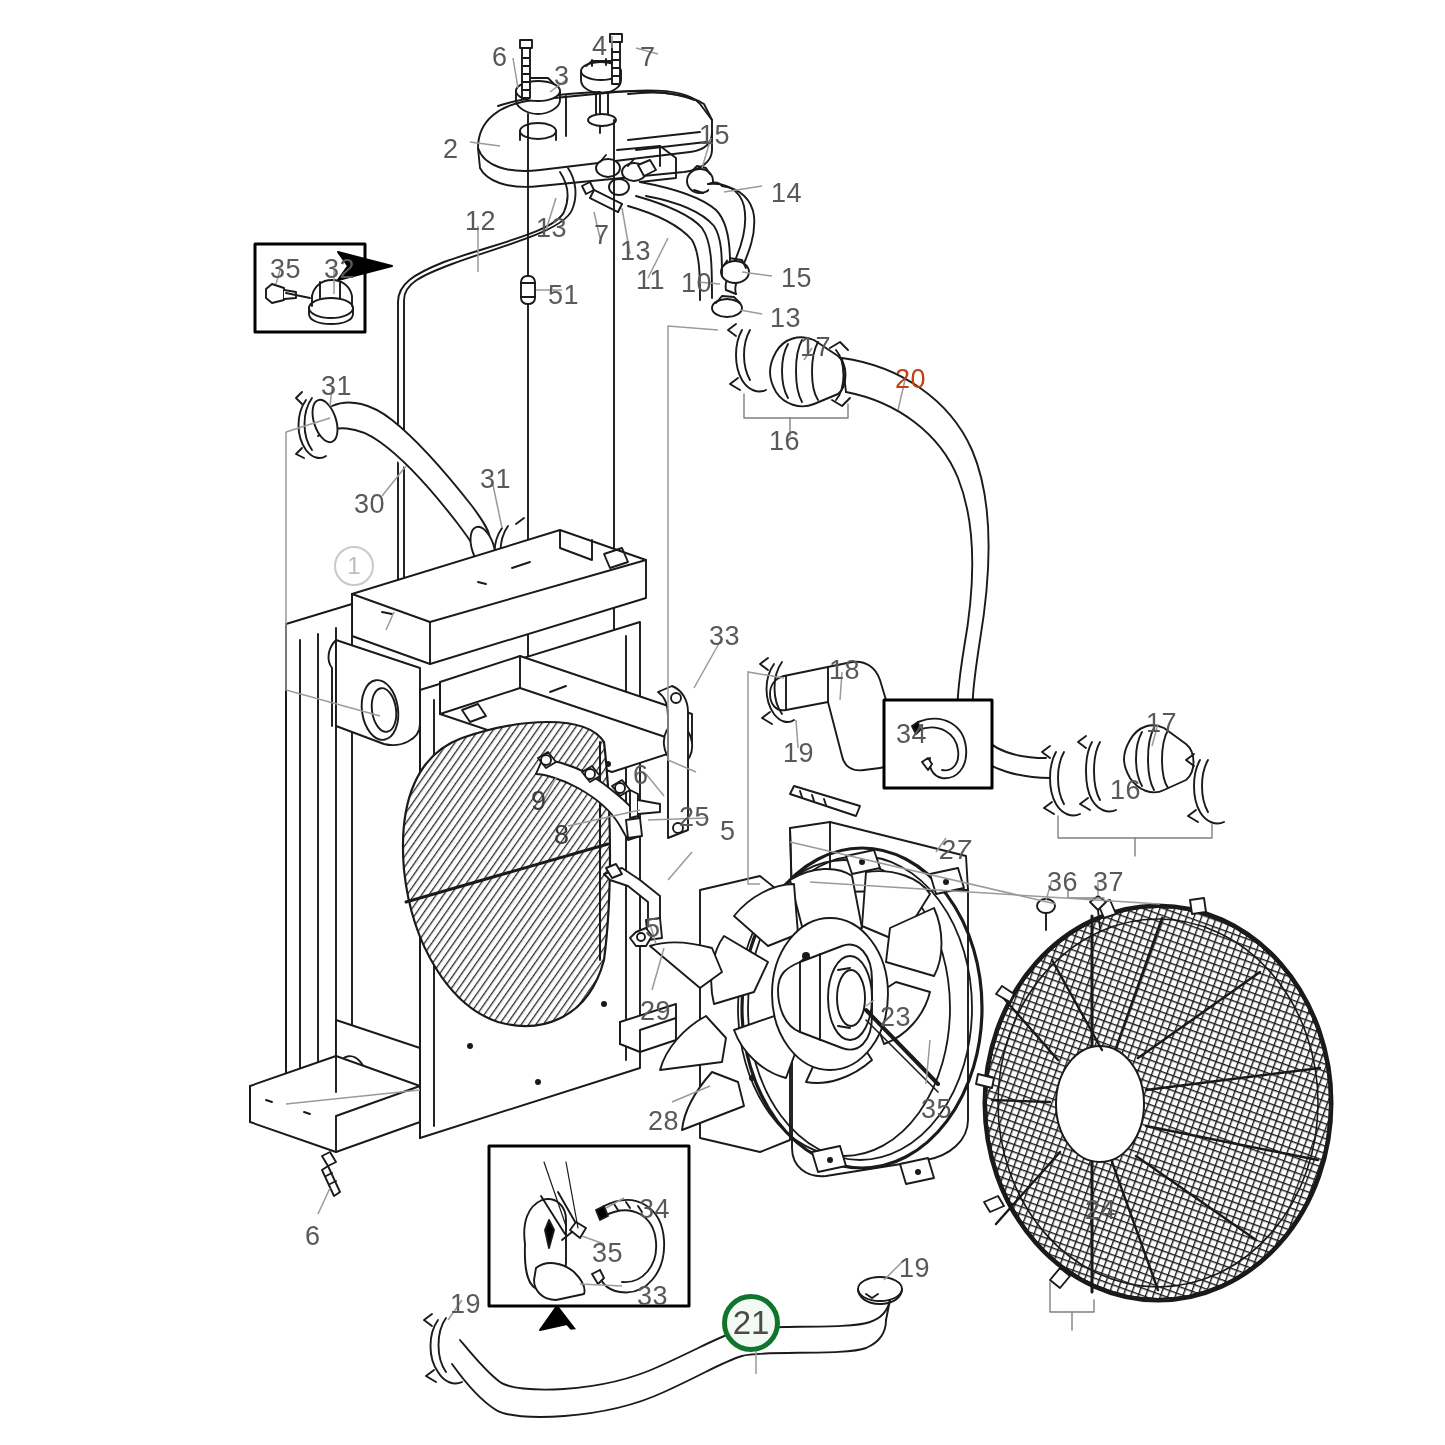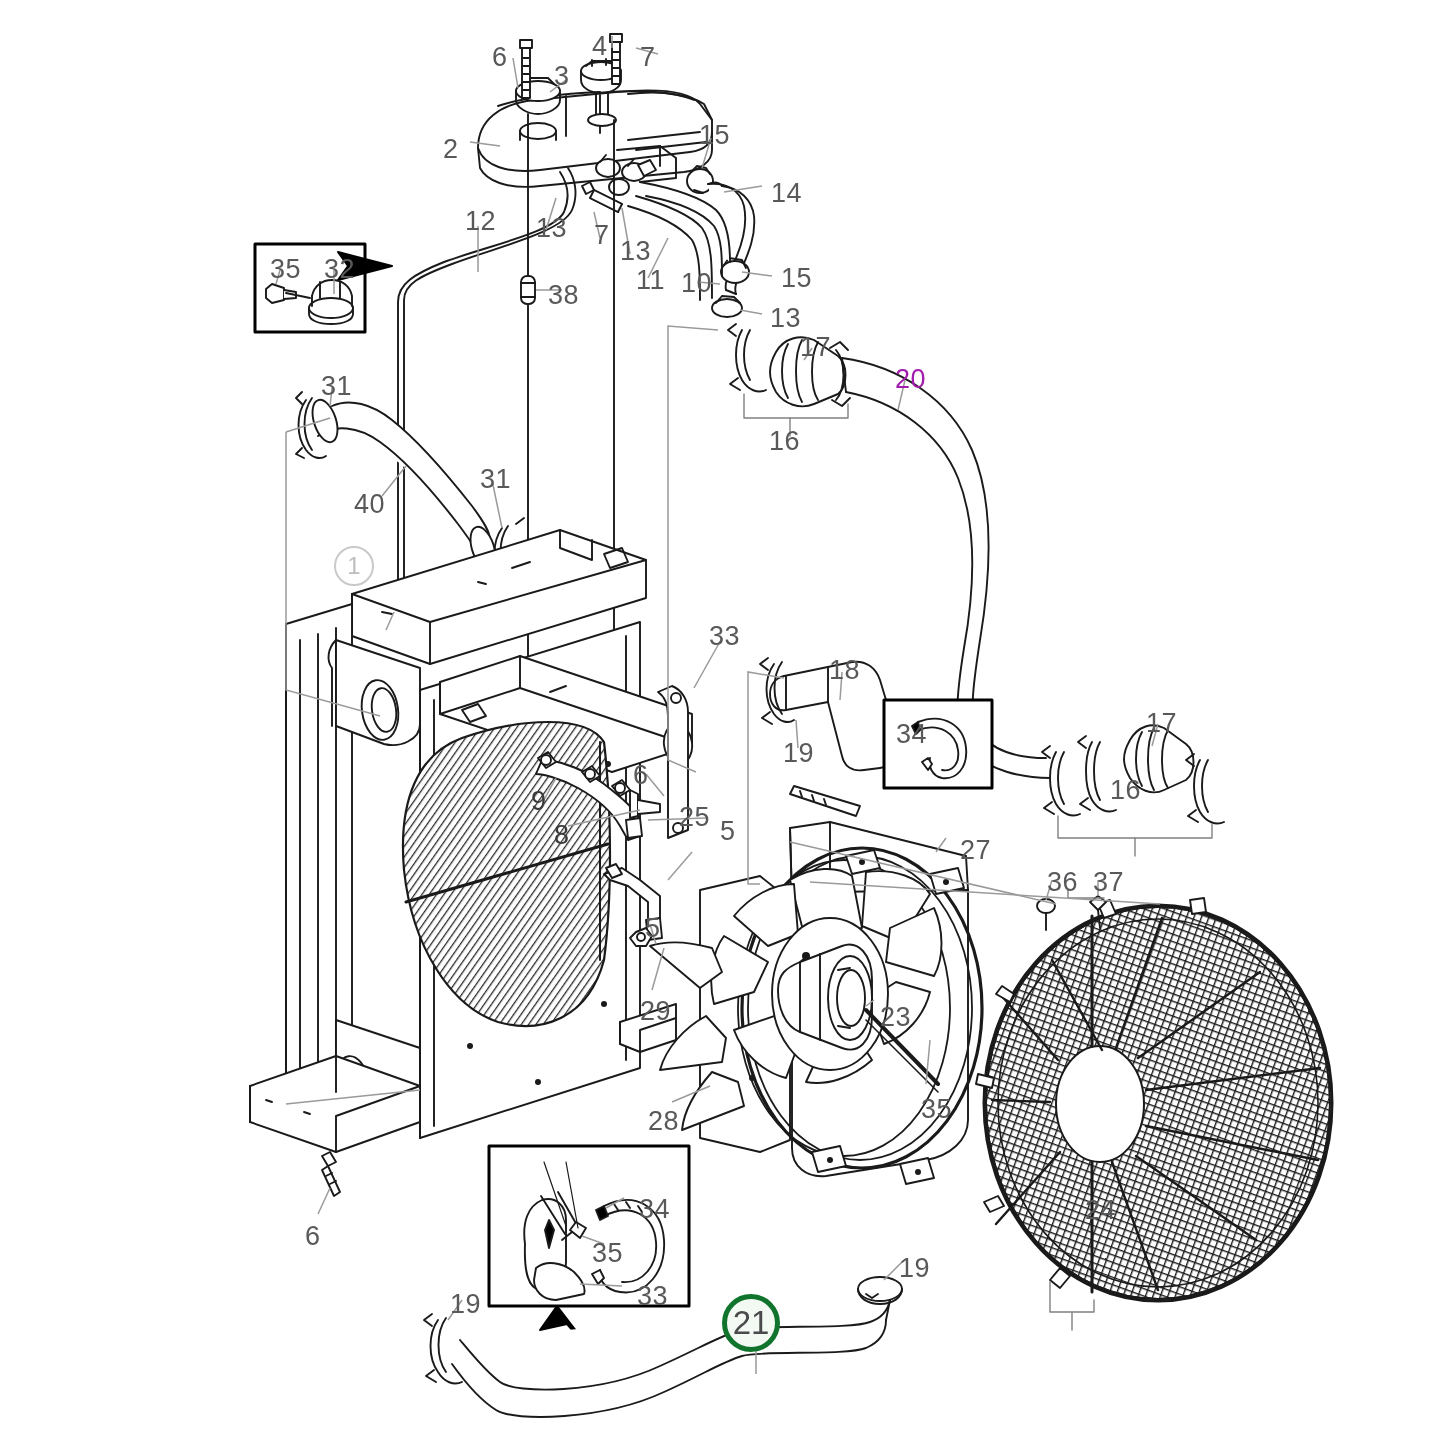--- a/index.html
+++ b/index.html
@@ -574,42 +574,42 @@
   <span class="callout-label" style="left:443px; top:136px;">2</span>
   <span class="callout-label" style="left:699px; top:122px;">15</span>
   <span class="callout-label" style="left:771px; top:180px;">14</span>
   <span class="callout-label" style="left:465px; top:208px;">12</span>
   <span class="callout-label" style="left:536px; top:215px;">13</span>
   <span class="callout-label" style="left:594px; top:222px;">7</span>
   <span class="callout-label" style="left:620px; top:238px;">13</span>
   <span class="callout-label" style="left:636px; top:267px;">11</span>
   <span class="callout-label" style="left:681px; top:270px;">10</span>
   <span class="callout-label" style="left:781px; top:265px;">15</span>
-  <span class="callout-label" style="left:548px; top:282px;">38</span>
+  <span class="callout-label" style="left:548px; top:282px;">51</span>
   <span class="callout-label" style="left:770px; top:305px;">13</span>
   <span class="callout-label" style="left:270px; top:256px;">35</span>
   <span class="callout-label" style="left:324px; top:256px;">32</span>
   <span class="callout-label" style="left:800px; top:334px;">17</span>
-  <span class="callout-label" style="left:895px; top:366px; color:#a21caf;">20</span>
+  <span class="callout-label" style="left:895px; top:366px; color:#c2410c;">20</span>
   <span class="callout-label" style="left:769px; top:428px;">16</span>
   <span class="callout-label" style="left:321px; top:373px;">31</span>
   <span class="callout-label" style="left:480px; top:466px;">31</span>
-  <span class="callout-label" style="left:354px; top:491px;">40</span>
+  <span class="callout-label" style="left:354px; top:491px;">30</span>
   <span class="callout-label" style="left:709px; top:623px;">33</span>
   <span class="callout-label" style="left:829px; top:657px;">18</span>
   <span class="callout-label" style="left:783px; top:740px;">19</span>
   <span class="callout-label" style="left:896px; top:721px;">34</span>
   <span class="callout-label" style="left:1146px; top:710px;">17</span>
   <span class="callout-label" style="left:1110px; top:777px;">16</span>
   <span class="callout-label dark" style="left:531px; top:788px;">9</span>
   <span class="callout-label" style="left:633px; top:762px;">6</span>
   <span class="callout-label dark" style="left:554px; top:822px;">8</span>
   <span class="callout-label" style="left:720px; top:818px;">5</span>
   <span class="callout-label" style="left:679px; top:804px;">25</span>
-  <span class="callout-label" style="left:960px; top:837px;">27</span>
+  <span class="callout-label" style="left:940px; top:837px;font-style:italic;">27</span>
   <span class="callout-label" style="left:1047px; top:869px;text-align:right;">36</span>
   <span class="callout-label" style="left:1093px; top:869px;">37</span>
   <span class="callout-label" style="left:645px; top:915px;">5</span>
   <span class="callout-label" style="left:880px; top:1004px;text-align:right;">23</span>
   <span class="callout-label" style="left:640px; top:998px;">29</span>
   <span class="callout-label" style="left:921px; top:1096px;">35</span>
   <span class="callout-label" style="left:648px; top:1108px;">28</span>
   <span class="callout-label" style="left:1075px; top:1197px;margin-left:10px;">24</span>
   <span class="callout-label" style="left:305px; top:1223px;">6</span>
   <span class="callout-label" style="left:639px; top:1196px;">34</span>

